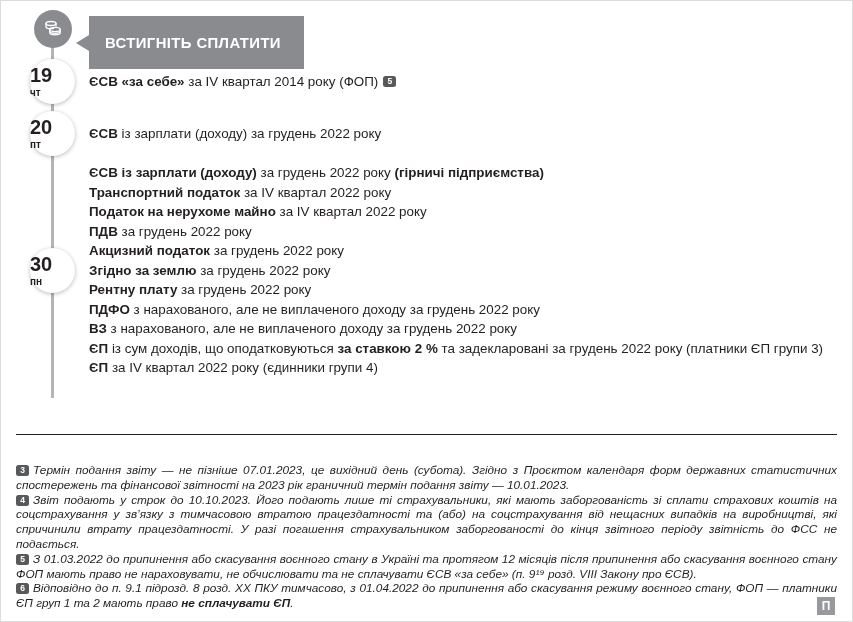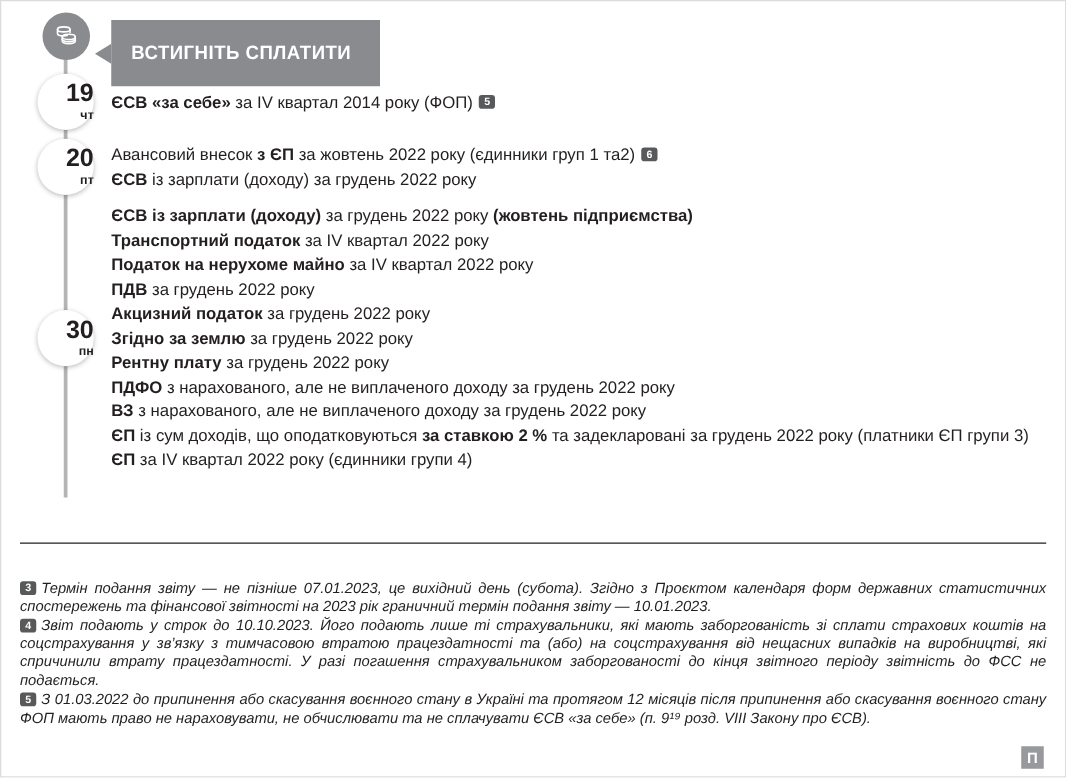--- a/index.html
+++ b/index.html
@@ -32,21 +32,21 @@
     border-right:13px solid var(--gray,#898b8e);
   }
   .banner-text{font-weight:bold;font-size:15.5px;letter-spacing:.4px;transform:scaleX(.96);transform-origin:left;white-space:nowrap;}
   
   .timeline{position:absolute;left:0;top:58px;right:0;z-index:1;}
   .group{display:flex;align-items:center;margin-bottom:7px;}
   .date-col{width:88px;flex:none;display:flex;justify-content:flex-start;padding-left:29px;box-sizing:border-box;}
   .date-circle{
     width:45px;height:45px;border-radius:50%;background:#fff;
     box-shadow:0 1px 4px rgba(0,0,0,.28);
-    display:flex;flex-direction:column;align-items:flex-end;justify-content:center;z-index:2;
+    display:flex;flex-direction:column;align-items:flex-start;justify-content:center;z-index:2;
   }
   .day{font-weight:bold;font-size:20px;line-height:20px;}
   .wd{font-weight:bold;font-size:10px;line-height:10px;margin-top:3px;}
   .items{flex:1;padding-right:14px;}
   .item{font-size:13.4px;line-height:19.5px;}
   .item.justify{text-align:justify;}
   .b{font-weight:bold;}
   
   .badge{
     display:inline-block;background:var(--badge,#58595b);color:#fff;
@@ -109,35 +109,34 @@
   </div>
 
   <div class="group">
     <div class="date-col">
       <div class="date-circle">
         <div class="day">20</div>
         <div class="wd">пт</div>
       </div>
     </div>
     <div class="items">
-  <div class="item"><span>Авансовий внесок </span><span class="b">з ЄП</span><span> за жовтень 2022 року (єдинники груп 1 та2)</span><span class="badge ref-badge">6</span></div>
 
   <div class="item"><span class="b">ЄСВ</span><span> із зарплати (доходу) за грудень 2022 року</span></div>
 </div>
   </div>
 
   <div class="group">
     <div class="date-col">
       <div class="date-circle">
         <div class="day">30</div>
         <div class="wd">пн</div>
       </div>
     </div>
     <div class="items">
-  <div class="item"><span class="b">ЄСВ із зарплати (доходу)</span><span> за грудень 2022 року </span><span class="b">(жовтень підприємства)</span></div>
+  <div class="item"><span class="b">ЄСВ із зарплати (доходу)</span><span> за грудень 2022 року </span><span class="b">(гірничі підприємства)</span></div>
 
   <div class="item"><span class="b">Транспортний податок</span><span> за IV квартал 2022 року</span></div>
 
   <div class="item"><span class="b">Податок на нерухоме майно</span><span> за IV квартал 2022 року</span></div>
 
   <div class="item"><span class="b">ПДВ</span><span> за грудень 2022 року</span></div>
 
   <div class="item"><span class="b">Акцизний податок</span><span> за грудень 2022 року</span></div>
 
   <div class="item"><span class="b">Згідно за землю</span><span> за грудень 2022 року</span></div>
@@ -158,19 +157,20 @@
 
   <div class="divider"></div>
 
   <div class="footnotes" id="footnotes">
   <p class="fn"><span class="badge fn-badge">3</span><span class="fn-text"><span>Термін подання звіту — не пізніше 07.01.2023, це вихідний день (субота). Згідно з Проєктом календаря форм державних статистичних спостережень та фінансової звітності на 2023 рік граничний термін подання звіту — 10.01.2023.</span></span></p>
 
   <p class="fn"><span class="badge fn-badge">4</span><span class="fn-text"><span>Звіт подають у строк до 10.10.2023. Його подають лише ті страхувальники, які мають заборгованість зі сплати страхових коштів на соцстрахування у зв’язку з тимчасовою втратою працездатності та (або) на соцстрахування від нещасних випадків на виробництві, які спричинили втрату працездатності. У разі погашення страхувальником заборгованості до кінця звітного періоду звітність до ФСС не подається.</span></span></p>
 
   <p class="fn"><span class="badge fn-badge">5</span><span class="fn-text"><span>З 01.03.2022 до припинення або скасування воєнного стану в Україні та протягом 12 місяців після припинення або скасування воєнного стану ФОП мають право не нараховувати, не обчислювати та не сплачувати ЄСВ «за себе» (п. 9¹⁹ розд. VIII Закону про ЄСВ).</span></span></p>
 
+  <p class="fn"><span class="badge fn-badge">6</span><span class="fn-text"><span>Відповідно до п. 9.1 підрозд. 8 розд. ХХ ПКУ тимчасово, з 01.04.2022 до припинення або скасування режиму воєнного стану, ФОП — платники ЄП груп 1 та 2 мають право </span><span class="b">не сплачувати ЄП</span><span>.</span></span></p>
 </div>
 
   <div class="page-marker">
     <span>П</span>
   </div>
 
 </div>
 
 </body></html>

